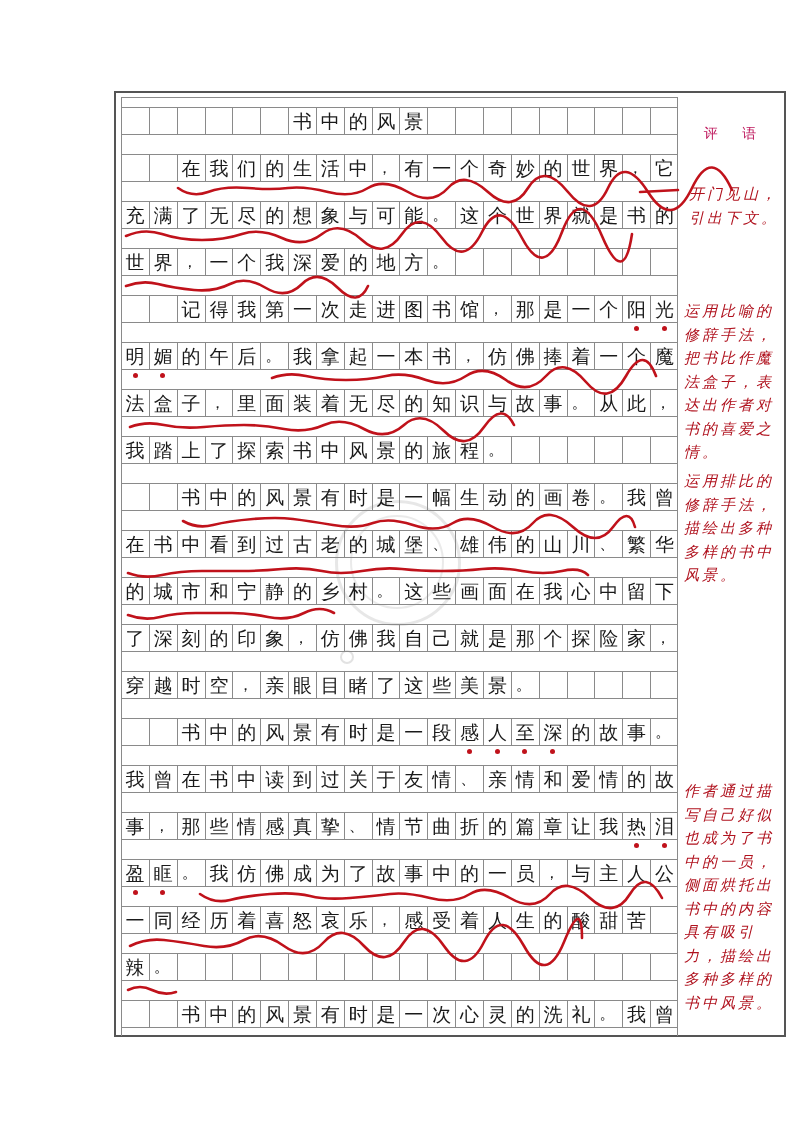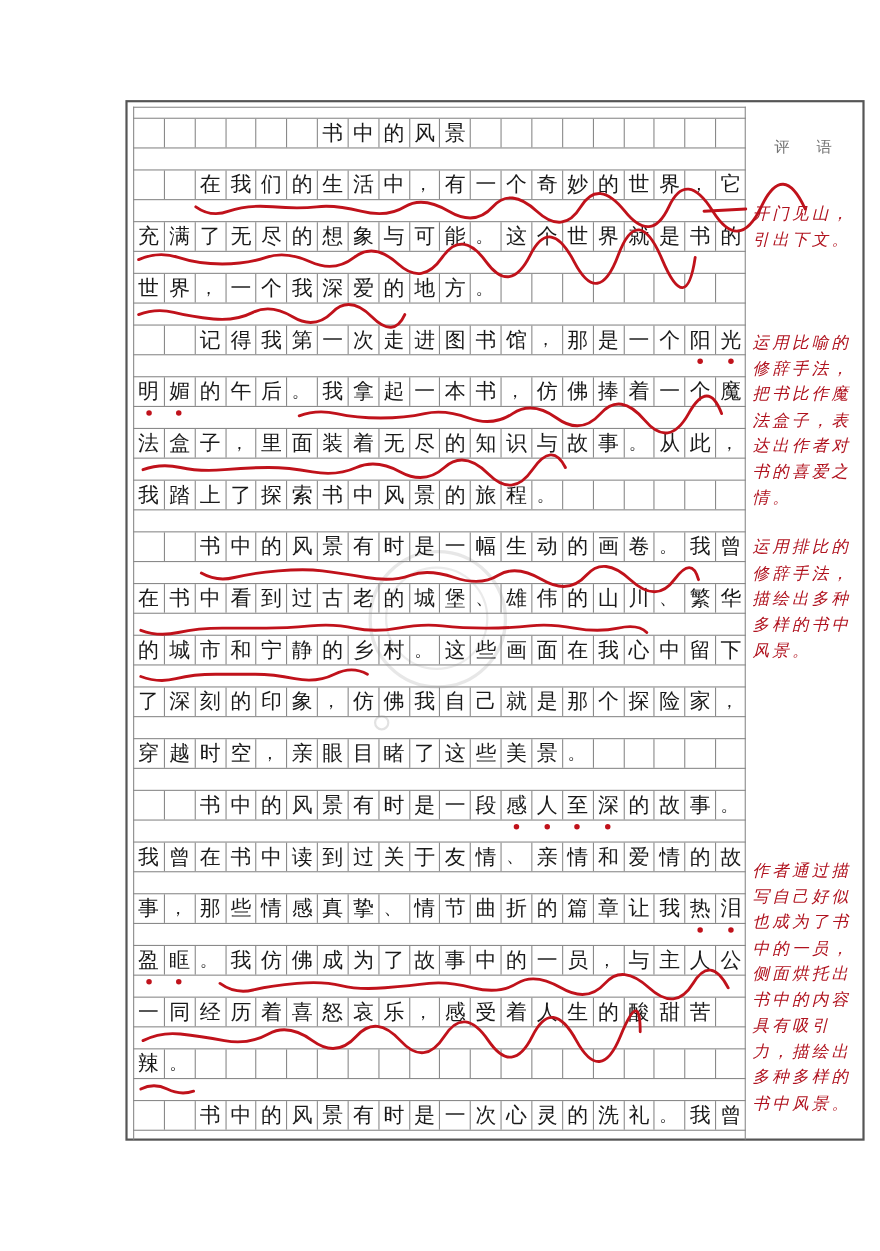--- a/index.html
+++ b/index.html
@@ -6,21 +6,21 @@
   body{width:800px;height:1137px;position:relative;overflow:hidden;font-family:"DejaVu Serif","Liberation Serif",serif;}
   .frame{position:absolute;left:114px;top:91px;width:672px;height:946px;border:2px solid #555;box-sizing:border-box;background:#fff;}
   .grid{position:absolute;left:121px;top:97px;width:557px;height:939px;border:1px solid #8a8a8a;border-bottom:none;box-sizing:border-box;}
   .margin-col{position:absolute;left:678px;top:97px;width:107px;height:939px;}
   .row{position:absolute;left:121px;width:557px;height:28px;display:flex;border-top:1px solid #8a8a8a;border-bottom:1px solid #8a8a8a;box-sizing:border-box;}
   .cell{width:27.85px;height:100%;border-left:1px solid #8a8a8a;box-sizing:border-box;display:flex;align-items:center;justify-content:center;font-size:19px;color:#1a1a1a;line-height:1;}
   .cell:first-child{border-left:none;}
   .cell.punct{justify-content:flex-start;padding-left:4px;align-items:flex-end;padding-bottom:5px;font-size:16px;}
   .wave{position:absolute;pointer-events:none;}
   .dot{position:absolute;width:5px;height:5px;border-radius:50%;background:#c0121b;}
-  .heading{position:absolute;left:700px;top:125px;width:70px;text-align:center;color:#737373;font-size:14px;letter-spacing:10px;}
+  .heading{position:absolute;left:700px;top:125px;width:70px;text-align:center;color:#be185d;font-size:14px;letter-spacing:10px;}
   .comment{position:absolute;left:684px;width:100px;color:#b0121e;font-size:15px;line-height:23.5px;letter-spacing:3px;font-family:"DejaVu Serif",serif;font-style:italic;}
   .stamp{position:absolute;left:335px;top:500px;width:120px;height:120px;border:3px solid rgba(160,160,160,0.25);border-radius:50%;}
   .stamp::after{content:"";position:absolute;left:12px;top:12px;width:90px;height:90px;border:2px solid rgba(160,160,160,0.22);border-radius:50%;}
   .stamp-dot{position:absolute;left:340px;top:650px;width:10px;height:10px;border:2px solid rgba(160,160,160,0.3);border-radius:50%;}
 </style>
 </head>
 <body>
 
 <div class="frame"></div>
 <div class="grid"></div>
@@ -499,17 +499,17 @@
     <div class="dot" style="left: 522.4px; top: 749px;"></div>
     <div class="dot" style="left: 550.25px; top: 749px;"></div>
     <div class="dot" style="left: 633.8px; top: 843px;"></div>
     <div class="dot" style="left: 661.65px; top: 843px;"></div>
     <div class="dot" style="left: 132.5px; top: 890px;"></div>
     <div class="dot" style="left: 160.35px; top: 890px;"></div>
   </div>
 
 <div class="heading">评 语</div>
 <div id="comments">
-    <div class="comment" style="top: 183px;">开门见山，引出下文。</div>
+    <div class="comment" style="top: 183px; text-align: center;">开门见山，引出下文。</div>
     <div class="comment" style="top: 300px;">运用比喻的修辞手法，把书比作魔法盒子，表达出作者对书的喜爱之情。</div>
-    <div class="comment" style="top: 486px;">运用排比的修辞手法，描绘出多种多样的书中风景。</div>
+    <div class="comment" style="top: 470px;">运用排比的修辞手法，描绘出多种多样的书中风景。</div>
     <div class="comment" style="top: 780px;">作者通过描写自己好似也成为了书中的一员，侧面烘托出书中的内容具有吸引力，描绘出多种多样的书中风景。</div>
   </div>
 
 </body></html>

